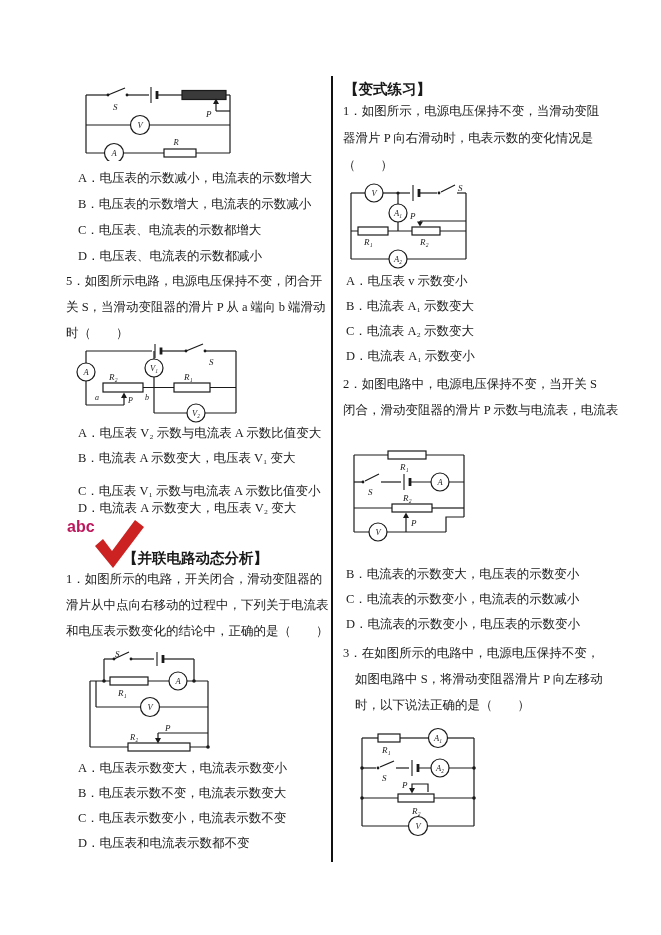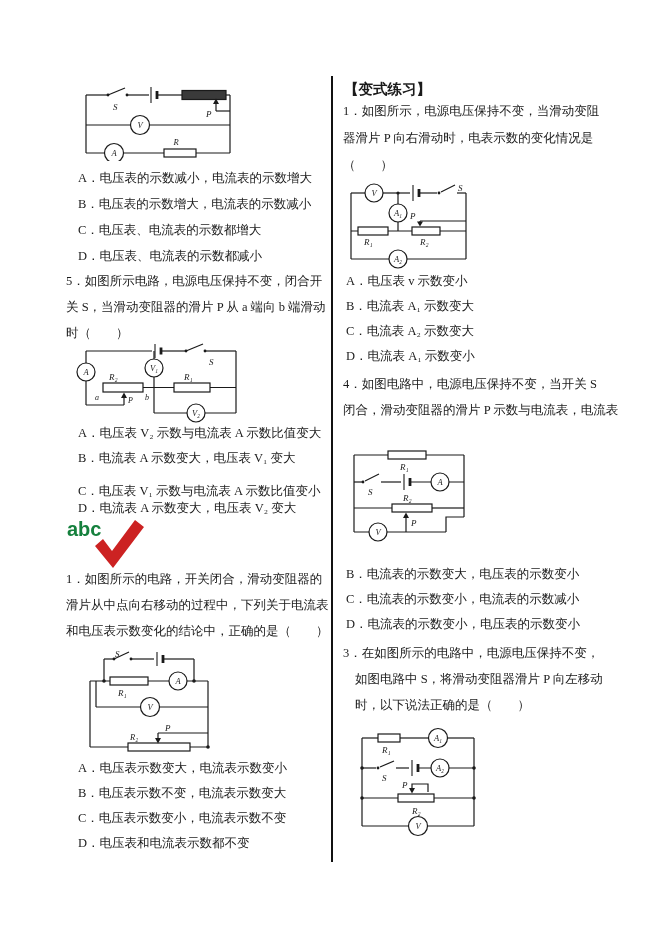--- a/index.html
+++ b/index.html
@@ -14,22 +14,22 @@
   .ckt{position:absolute;}
   .ckt line,.ckt polyline,.ckt path{stroke:#1a1a1a;stroke-width:1.2;fill:none;}
   .ckt rect.res{stroke:#1a1a1a;stroke-width:1.2;fill:#ffffff;}
   .ckt rect.rheo{stroke:#1a1a1a;stroke-width:1.2;fill:#3a3a3a;}
   .ckt circle.meter{stroke:#1a1a1a;stroke-width:1.2;fill:#ffffff;}
   .ckt circle.dot{fill:#1a1a1a;stroke:none;}
   .ckt polygon.arr{fill:#1a1a1a;stroke:none;}
   .ckt text{fill:#1a1a1a;font-family:"Liberation Serif","DejaVu Serif",serif;
             font-style:italic;font-size:9px;}
   .ckt text.mtr{font-size:8.5px;text-anchor:middle;}
-  .logo-abc{position:absolute;color:#15803d;font-family:"Liberation Sans","DejaVu Sans",sans-serif;
-            font-weight:bold;font-size:20px;}
+  .logo-abc{position:absolute;color:#be185d;font-family:"Liberation Sans","DejaVu Sans",sans-serif;
+            font-weight:bold;font-size:16px;}
 </style>
 </head>
 <body>
 
 <div class="page">
 
   <div class="divider"></div>
 
   <svg class="ckt" style="left:78px;top:83px" width="158" height="78" viewBox="0 0 158 78">
     <line x1="8" y1="12" x2="30" y2="12"></line>
@@ -105,20 +105,21 @@
   <div class="line" style="left:78px;top:425px">A．电压表 V₂ 示数与电流表 A 示数比值变大</div>
   <div class="line" style="left:78px;top:450px">B．电流表 A 示数变大，电压表 V₁ 变大</div>
   <div class="line" style="left:78px;top:483px">C．电压表 V₁ 示数与电流表 A 示数比值变小</div>
   <div class="line" style="left:78px;top:500px">D．电流表 A 示数变大，电压表 V₂ 变大</div>
 
   <div class="logo-abc" style="left:67px;top:518px">abc</div>
   <svg class="ckt" style="left:90px;top:516px" width="58" height="58" viewBox="0 0 58 58">
     <polygon points="5,30 13,23 22,35 45,4 54,11 23,52" style="fill:#cc2222;stroke:none"></polygon>
   </svg>
 
+  <div class="hdr" style="left:123px;top:549px">【并联电路动态分析】</div>
 
   <div class="line" style="left:66px;top:571px">1．如图所示的电路，开关闭合，滑动变阻器的</div>
   <div class="line" style="left:66px;top:597px">滑片从中点向右移动的过程中，下列关于电流表</div>
   <div class="line" style="left:66px;top:623px">和电压表示数变化的结论中，正确的是（　　）</div>
 
   <svg class="ckt" style="left:84px;top:649px" width="135" height="112" viewBox="0 0 135 112">
     <line x1="20" y1="10" x2="30" y2="10"></line>
     <circle class="dot" cx="30" cy="10" r="1.4"></circle>
     <line x1="30" y1="10" x2="45" y2="3"></line>
     <circle class="dot" cx="47" cy="10" r="1.4"></circle>
@@ -193,21 +194,21 @@
     <line x1="74" y1="40" x2="74" y2="42"></line>
     <polygon class="arr" points="74,45.5 71,40.5 77,40.5"></polygon>
     <text x="64" y="38">P</text>
   </svg>
 
   <div class="line" style="left:346px;top:273px">A．电压表 v 示数变小</div>
   <div class="line" style="left:346px;top:298px">B．电流表 A₁ 示数变大</div>
   <div class="line" style="left:346px;top:323px">C．电流表 A₂ 示数变大</div>
   <div class="line" style="left:346px;top:348px">D．电流表 A₁ 示数变小</div>
 
-  <div class="line" style="left:343px;top:376px">4．如图电路中，电源电压保持不变，当开关 S</div>
+  <div class="line" style="left:343px;top:376px">2．如图电路中，电源电压保持不变，当开关 S</div>
   <div class="line" style="left:343px;top:402px">闭合，滑动变阻器的滑片 P 示数与电流表，电流表</div>
 
   <svg class="ckt" style="left:348px;top:447px" width="130" height="95" viewBox="0 0 130 95">
     <line x1="6" y1="8" x2="40" y2="8"></line>
     <rect class="res" x="40" y="4" width="38" height="8"></rect>
     <text x="52" y="23">R₁</text>
     <line x1="78" y1="8" x2="116" y2="8"></line>
     <line x1="6" y1="8" x2="6" y2="85"></line>
     <line x1="116" y1="8" x2="116" y2="70"></line>
     <line x1="6" y1="35" x2="14" y2="35"></line>

